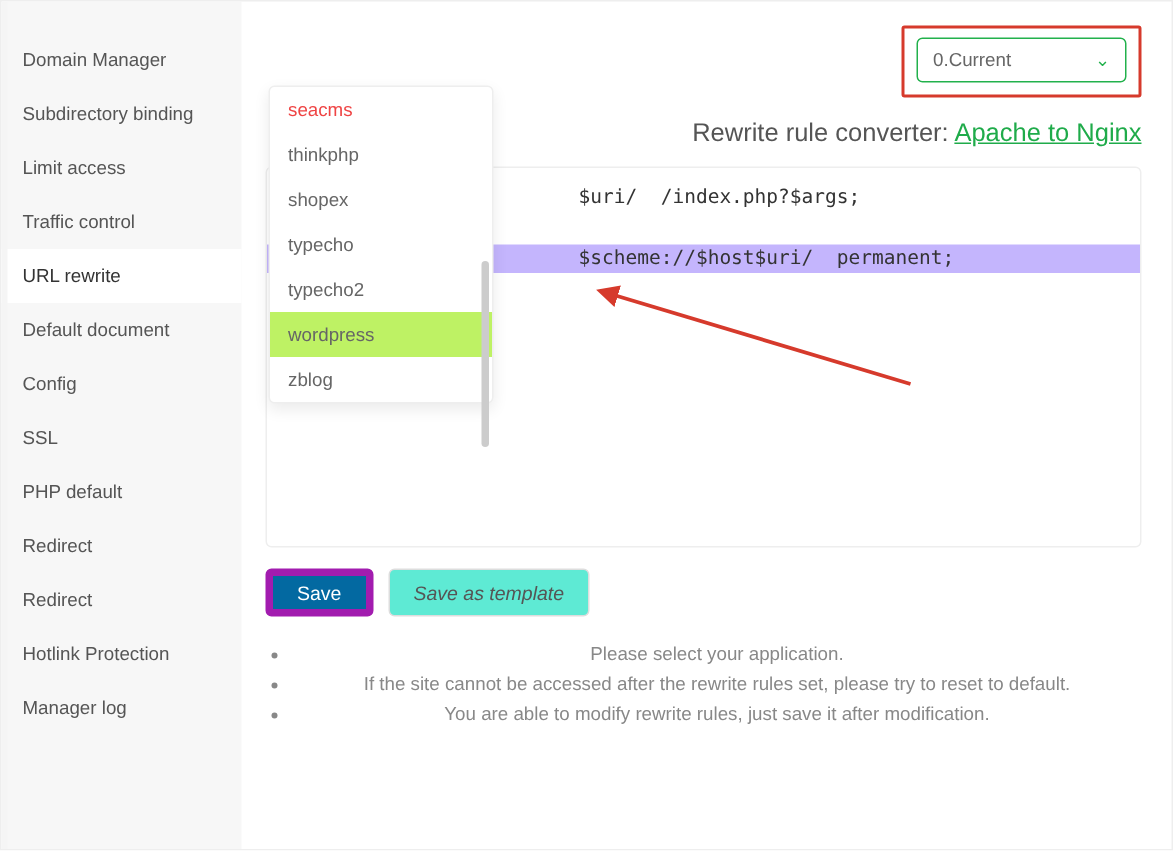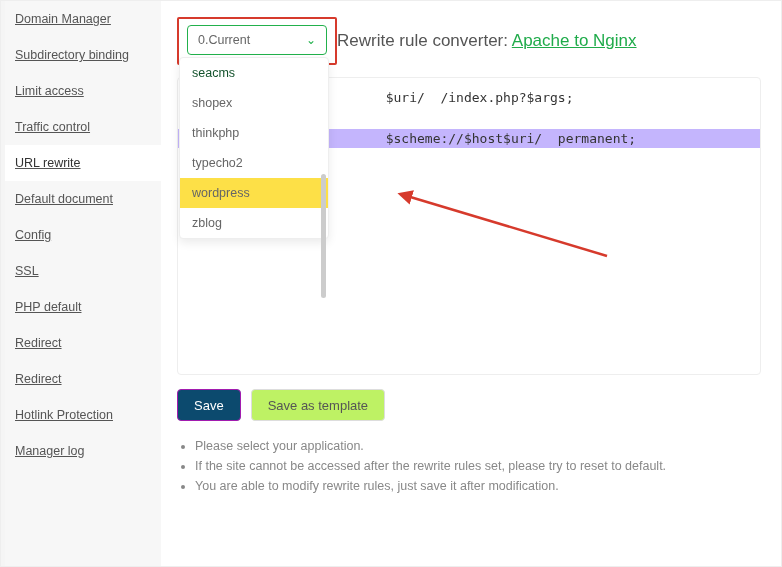--- a/index.html
+++ b/index.html
@@ -1,42 +1,42 @@
 <!DOCTYPE html>
 <html><head>
 <meta charset="utf-8">
 <style>
   * { box-sizing: border-box; margin: 0; padding: 0; }
   body { font-family: -apple-system, BlinkMacSystemFont, "Segoe UI", Arial, sans-serif; font-size: 13px; color: #555; background: #fff; }
   .app { display: flex; width: 782px; height: 567px; border: 1px solid #eee; position: relative; overflow: hidden; }
   .app::before { content:""; position:absolute; left:0; top:0; width:4px; height:100%; background:#f5f5f5; }
-  .sidebar { width: 160px; background: #f7f7f7; padding-top: 0; text-decoration: underline; }
+  .sidebar { width: 160px; background: #f7f7f7; padding-top: 21px; }
   .sidebar-item { padding: 0 14px; height: 36px; line-height: 36px; color: #555; cursor: pointer; font-size: 12.5px; }
   .sidebar-item.active { background: #fff; color: #333; }
   .main { flex: 1; padding: 16px 20px 16px 16px; position: relative; }
-  .toprow { display: flex; align-items: center; margin-bottom: 12px; position: relative; }
+  .toprow { display: flex; align-items: flex-end; gap: 14px; margin-bottom: 12px; position: relative; flex-direction: column; }
   .redbox { border: 2px solid #d63a2c; padding: 6px 8px 8px 8px; border-radius: 2px; }
   .select { width: 140px; height: 30px; border: 1px solid #22b14c; border-radius: 4px; display: flex; align-items: center; justify-content: space-between; padding: 0 10px; color: #666; font-size: 12.5px; background:#fff; cursor:pointer; }
   .chev { color:#22b14c; font-size:12px; }
   .conv-label { font-size: 17px; color:#555; }
   .conv-link { color:#1fab4a; }
   .dropdown { position: absolute; left: 2px; top: 40px; width: 150px; background:#fff; border:1px solid #eee; border-radius:4px; box-shadow: 0 4px 10px rgba(0,0,0,0.08); z-index: 10; }
   .dd-item { padding: 8px 12px; font-size:12.5px; color:#666; cursor:pointer; }
-  .dd-item.muted { color:#14532d; }
-  .dd-item.hover { background:#fde047; }
+  .dd-item.muted { color:#ef4444; }
+  .dd-item.hover { background:#bef264; }
   .dd-scroll { position:absolute; right:2px; top:116px; width:5px; height:124px; background:#ccc; border-radius:3px; }
-  .codebox { background:#fff; border:1px solid #eee; border-radius:4px; padding:10px 0 10px 0; margin-top:6px; height:298px; font-family: Menlo, Consolas, monospace; font-size:13px; color:#333; position:relative; overflow:hidden;}
+  .codebox { background:#fff; border:1px solid #eee; border-radius:4px; padding:10px 0 10px 0; margin-top:6px; height:254px; font-family: Menlo, Consolas, monospace; font-size:13px; color:#333; position:relative; overflow:hidden;}
   .codeline { padding: 2px 12px; white-space: pre; }
   .codeline.hl { background:#c4b5fd; }
   .buttons { margin-top: 14px; display:flex; gap:10px; }
   .btn { height:32px; padding: 0 16px; border-radius:4px; font-size:13px; cursor:pointer; display:flex; align-items:center; }
-  .btn.primary { background:#0c4a6e; color:#fff; border:1px solid #a21caf; }
-  .btn.secondary { background:#bef264; color:#555; border:1px solid #ddd; }
+  .btn.primary { background:#0369a1; color:#fff; border:5px solid #a21caf; }
+  .btn.secondary { background:#5eead4; color:#555; border:1px solid #ddd;font-style:italic; }
   .notes { margin-top: 18px; color:#888; font-size:12.5px; }
-  .notes li { margin: 6px 0 6px 18px; }
+  .notes li { margin: 6px 0 6px 18px; text-align: center; }
   .arrow { position:absolute; left:236px; top:185px; width:220px; height:80px; pointer-events:none; z-index:12;}
 </style>
 </head>
 <body>
 
 <div class="app">
   <div class="sidebar">
     <div class="sidebar-item">Domain Manager</div>
     <div class="sidebar-item">Subdirectory binding</div>
     <div class="sidebar-item">Limit access</div>
@@ -59,22 +59,23 @@
           <span>0.Current</span>
           <span class="chev">⌄</span>
         </div>
       </div>
       <div class="conv-label">
         <span>Rewrite rule converter: </span><a href="#" class="conv-link">Apache to Nginx</a>
       </div>
 
       <div class="dropdown">
         <div class="dd-item muted">seacms</div>
+        <div class="dd-item">thinkphp</div>
         <div class="dd-item">shopex</div>
-        <div class="dd-item">thinkphp</div>
+        <div class="dd-item">typecho</div>
         <div class="dd-item">typecho2</div>
         <div class="dd-item hover">wordpress</div>
         <div class="dd-item">zblog</div>
         <div class="dd-scroll"></div>
       </div>
     </div>
 
     <div class="codebox">
       <div class="codeline">                         $uri/  /index.php?$args;</div>
       <div style="height:22px;"></div>

